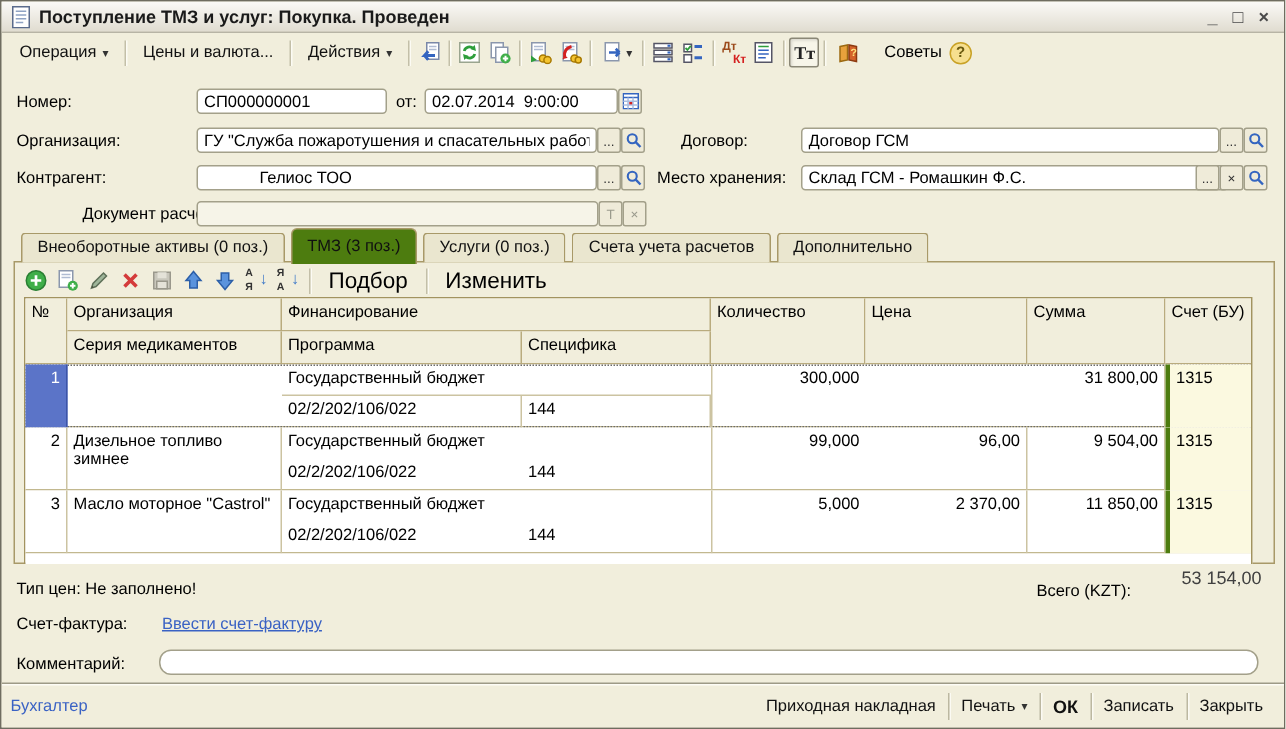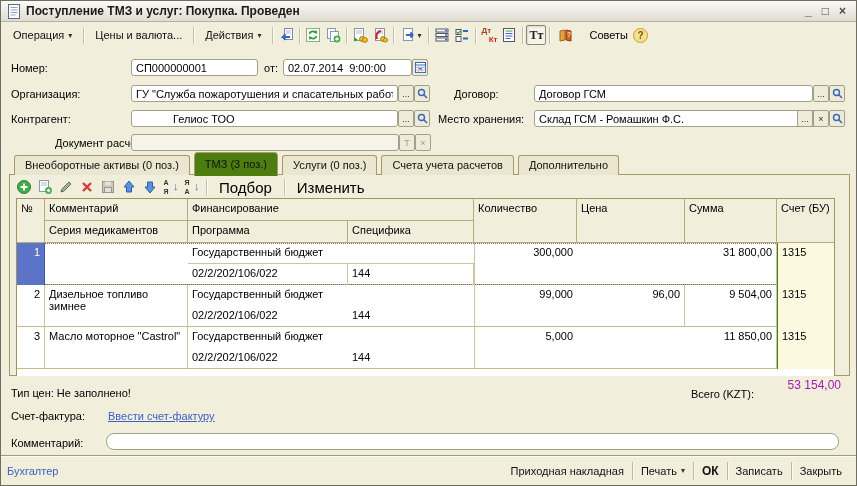--- a/index.html
+++ b/index.html
@@ -54,27 +54,27 @@
 
   .table { position:absolute; left:6px; top:23px; width:819px; height:178px; border:1px solid #A2935F; background:#fff; }
   .hcell { position:absolute; background:#F1EEDC; border-right:1px solid #B9AB7E; border-bottom:1px solid #B9AB7E; font-size:11px; padding:3px 4px; color:#000; white-space:nowrap; overflow:hidden; }
   .row { position:absolute; left:0; width:817px; height:42px; background:#fff; border-bottom:1px solid #C2B88F; }
   .row.sel { outline:1px dotted #6b6b6b; outline-offset:-1px; }
   .cell { position:absolute; font-size:11px; padding:3px 4px; color:#000; overflow:hidden; }
   .cell.vline { border-right:1px solid #CCC3A1; }
   .num { text-align:right; }
   .numcell-sel { background:#5B74C8; color:#fff; border-right:1px solid #3C55A8; }
   .rnum { text-align:right; }
-  .acct { background:#FBF9E0; border-left:1px solid #4d7c0f; }
+  .acct { background:#FBF9E0; border-left:3px solid #4d7c0f; }
   .emptystrip { position:absolute; left:0; top:170px; width:817px; height:7px; background:#fff; }
 
   
   .blabel { position:absolute; font-size:11px; color:#000; white-space:nowrap; }
   .link { position:absolute; font-size:11px; color:#3A62C4; text-decoration:underline; white-space:nowrap; cursor:pointer; }
-  .totalval { position:absolute; font-size:12px; color:#a21caf; text-align:right; }
+  .totalval { position:absolute; font-size:12px; color:#404040; text-align:right; }
 
   
   .footer { position:absolute; left:0; top:454px; width:100%; height:30px; border-top:1px solid #9D9A87; box-shadow:inset 0 1px 0 #FDFCF5; display:flex; align-items:center; padding:0 6px; background:#F1EEDC; }
   .role { font-size:11px; color:#3A62C4; }
   .fright { margin-left:auto; display:flex; align-items:center; height:100%; }
   .fbtn { font-size:11px; color:#111; padding:4px 8px; white-space:nowrap; display:flex; align-items:center; gap:4px; }
   .fbtn.ok { font-weight:bold; font-size:12px; }
   .fsep { width:1px; height:18px; background:#BCB8A1; box-shadow:1px 0 0 #FBFAF3; }
 </style>
 </head>
@@ -355,21 +355,21 @@
       </div>
       <div class="vsep"></div>
       <div class="gtext">Подбор</div>
       <div class="vsep"></div>
       <div class="gtext">Изменить</div>
     </div>
 
     <div class="table">
 
       <div class="hcell" style="left:0; top:0; width:28px; height:44px;">№</div>
-      <div class="hcell" style="left:28px; top:0; width:143px; height:22px;">Комментарий</div>
+      <div class="hcell" style="left:28px; top:0; width:143px; height:22px;">Организация</div>
       <div class="hcell" style="left:28px; top:22px; width:143px; height:22px;">Серия медикаментов</div>
       <div class="hcell" style="left:171px; top:0; width:286px; height:22px;">Финансирование</div>
       <div class="hcell" style="left:171px; top:22px; width:160px; height:22px;">Программа</div>
       <div class="hcell" style="left:331px; top:22px; width:126px; height:22px;">Специфика</div>
       <div class="hcell" style="left:457px; top:0; width:103px; height:44px;">Количество</div>
       <div class="hcell" style="left:560px; top:0; width:108px; height:44px;">Цена</div>
       <div class="hcell" style="left:668px; top:0; width:92px; height:44px;">Сумма</div>
       <div class="hcell" style="left:760px; top:0; width:57px; height:44px; border-right:none;">Счет (БУ)</div>
 
       <div class="row sel" style="top:44px;">
@@ -394,20 +394,21 @@
         <div class="cell acct" style="left:760px; top:0; width:57px; height:42px;">1315</div>
       </div>
 
       <div class="row" style="top:128px;">
         <div class="cell num" style="left:0; top:0; width:28px; height:42px; border-right:1px solid #CCC3A1;">3</div>
         <div class="cell vline" style="left:28px; top:0; width:143px; height:42px;">Масло моторное "Castrol"</div>
         <div class="cell" style="left:171px; top:0; width:286px; height:21px;">Государственный бюджет</div>
         <div class="cell" style="left:171px; top:21px; width:160px; height:21px;">02/2/202/106/022</div>
         <div class="cell" style="left:331px; top:21px; width:126px; height:21px;">144</div>
         <div class="cell rnum" style="left:457px; top:0; width:103px; height:42px; border-left:1px solid #CCC3A1;">5,000</div>
+        <div class="cell rnum vline" style="left:560px; top:0; width:108px; height:42px;">2 370,00</div>
         <div class="cell rnum vline" style="left:668px; top:0; width:92px; height:42px;">11 850,00</div>
         <div class="cell acct" style="left:760px; top:0; width:57px; height:42px;">1315</div>
       </div>
 
       <div class="emptystrip"></div>
     </div>
   </div>
 
   <span class="blabel" style="left:10px; top:386px;">Тип цен: Не заполнено!</span>
   <span class="blabel" style="left:663px; top:387px; width:90px; text-align:right;">Всего (KZT):</span>

